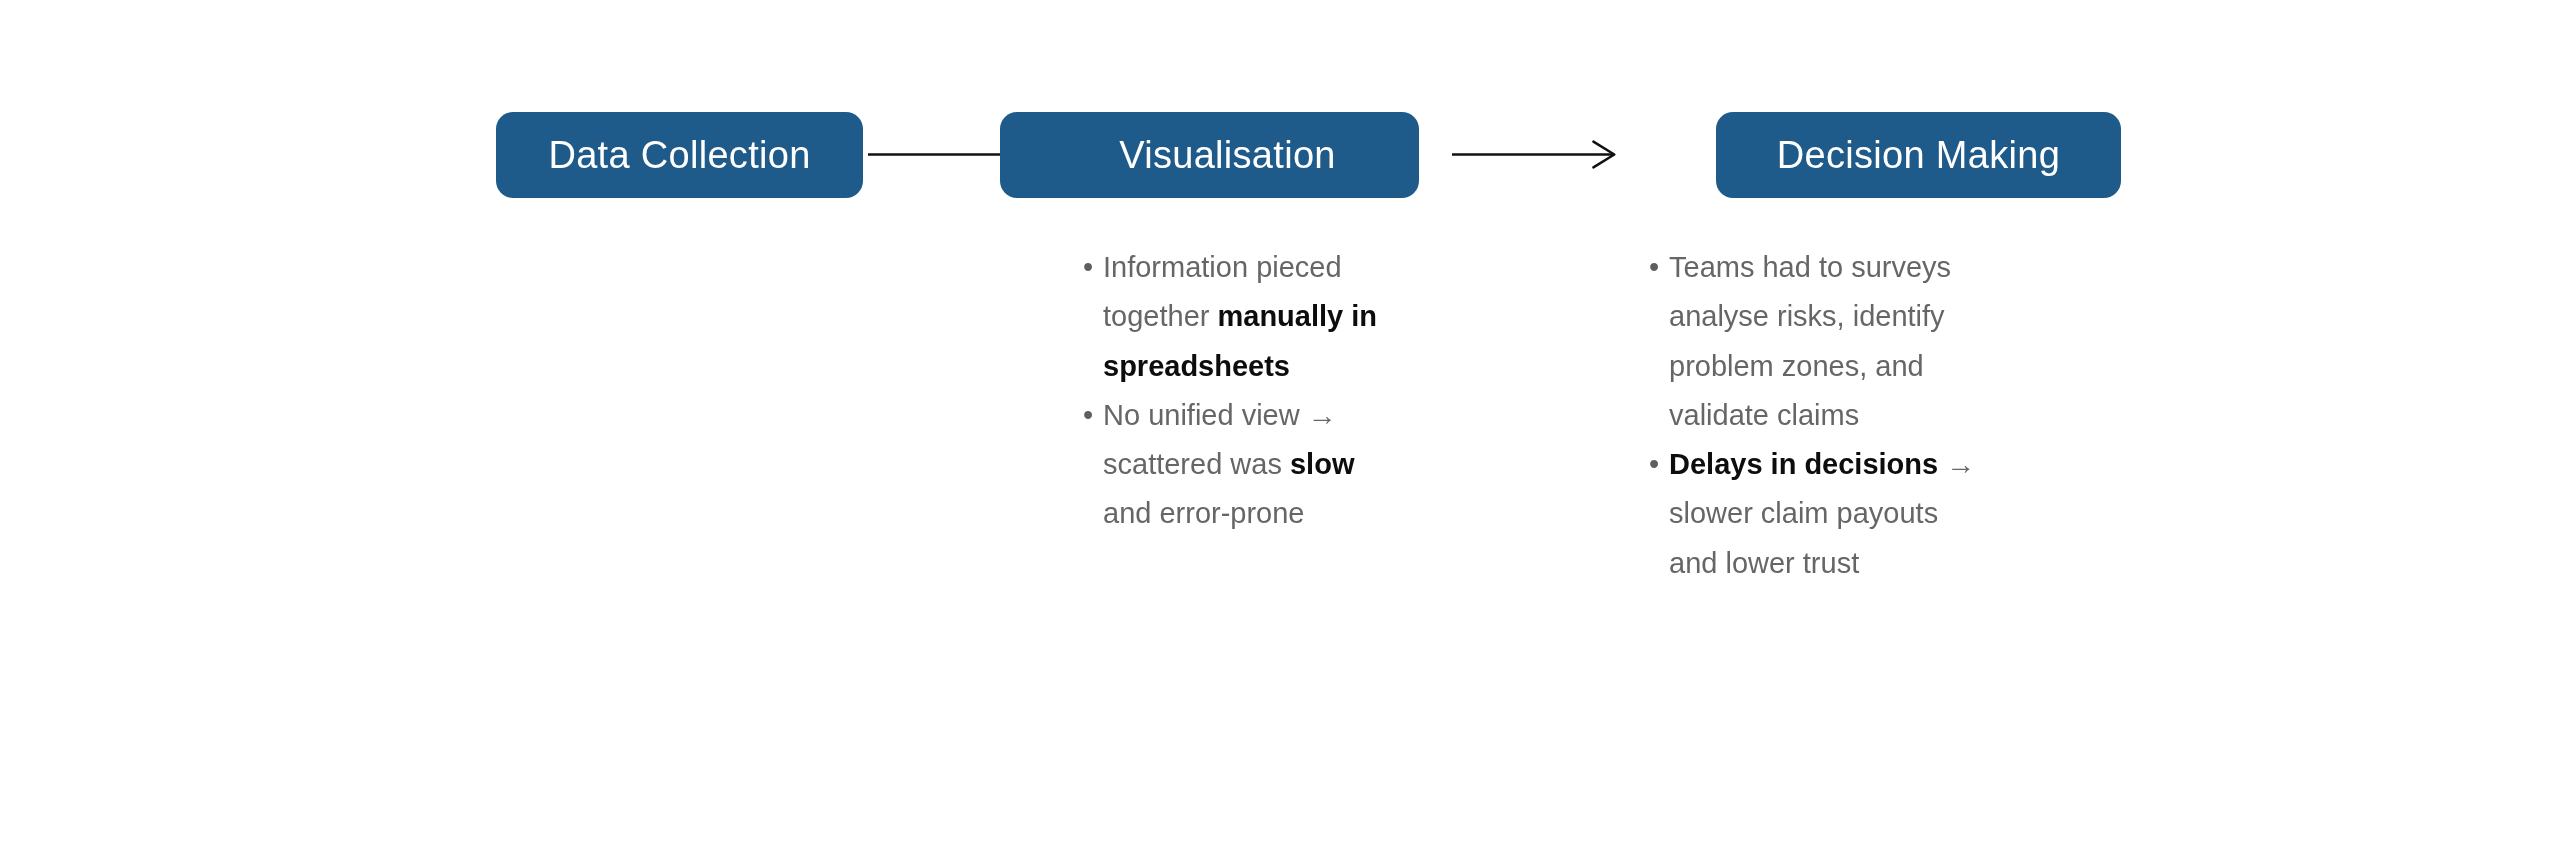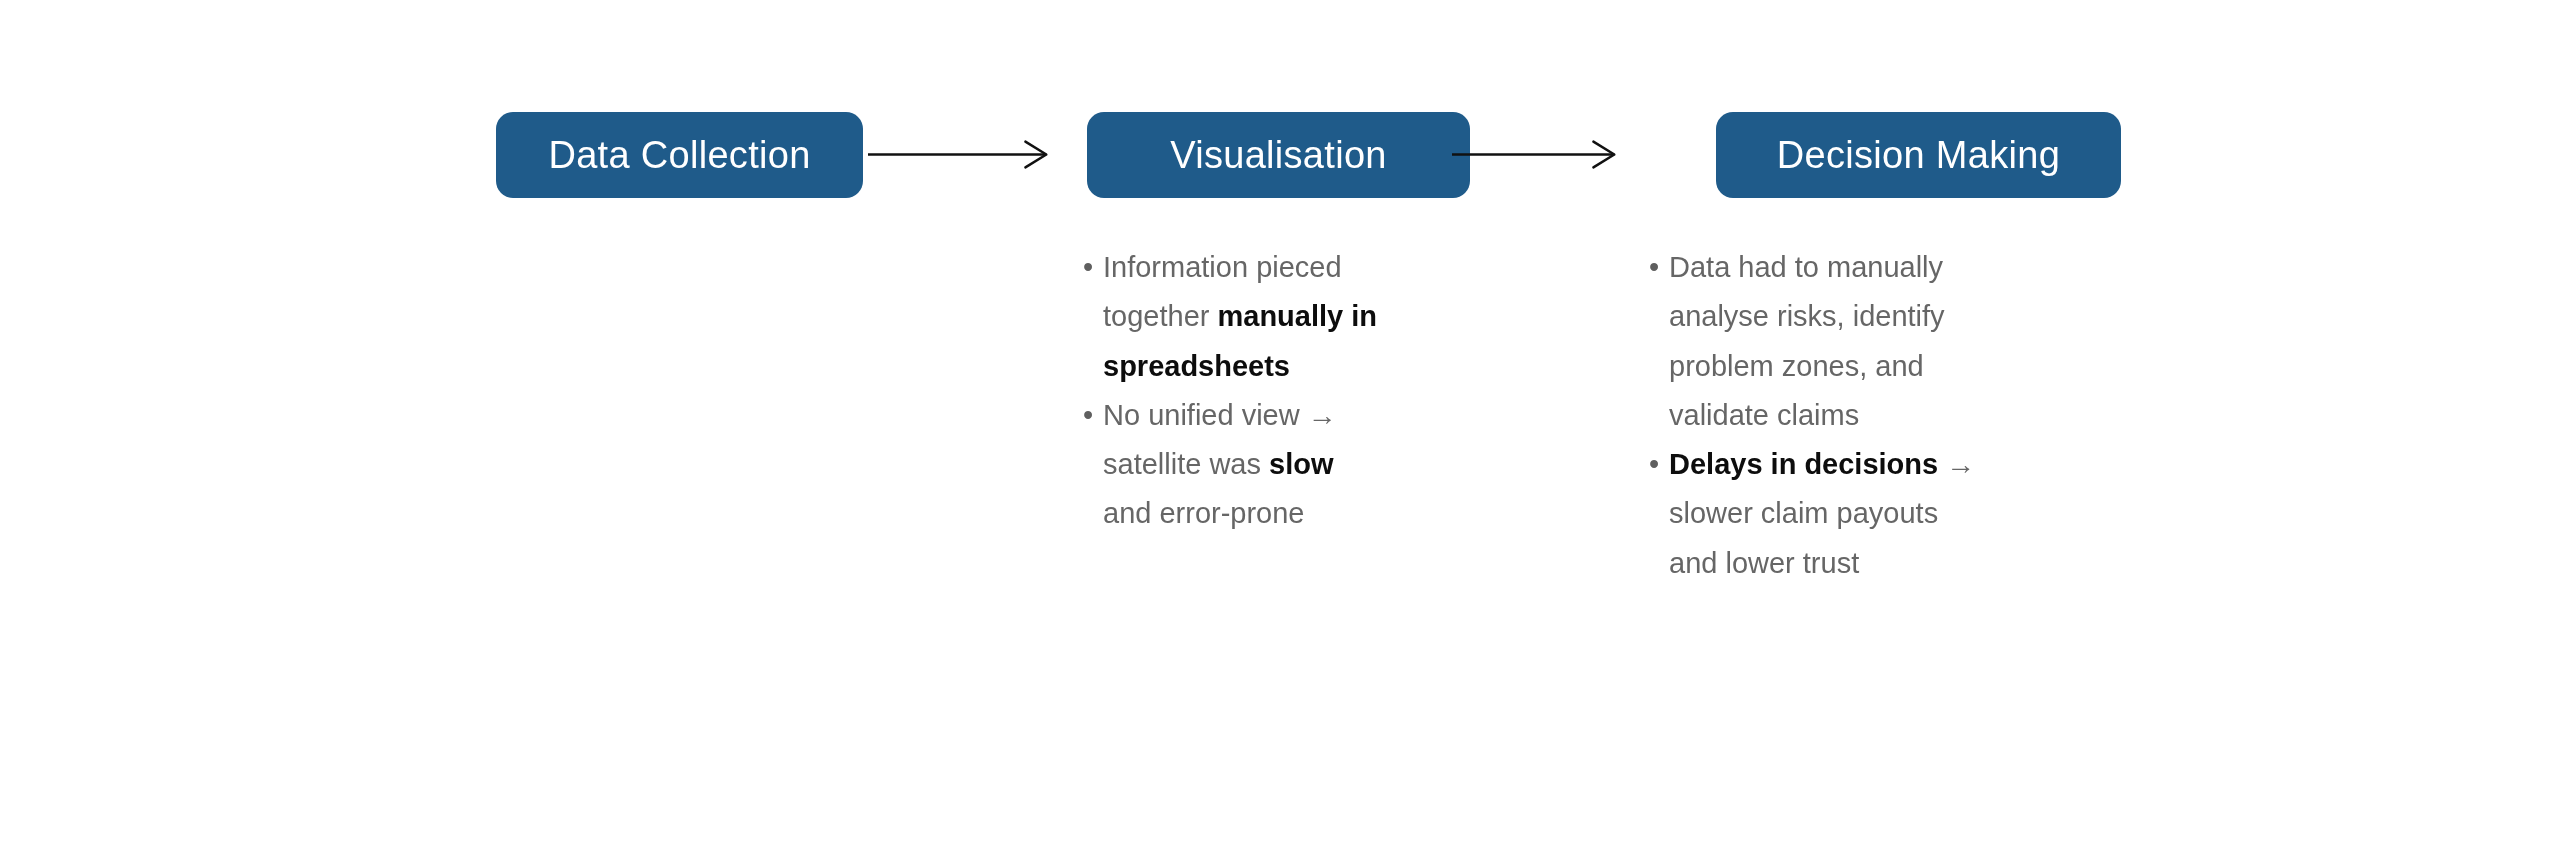--- a/index.html
+++ b/index.html
@@ -84,42 +84,42 @@
 
   <div class="stage-box" style="left:496px; width:367px;">
     <span class="stage-title">Data Collection</span>
   </div>
 
   <svg class="arrow" style="left:868px;" width="182" height="37" viewBox="0 0 296 60">
     <path class="shaft" d="M0,30 H290"></path>
     <path class="head" d="M256,9 L290,30 L256,51"></path>
   </svg>
 
-  <div class="stage-box" style="left:1087px; width:383px;">
+  <div class="stage-box" style="left:1000px; width:383px;padding-left:36px;">
     <span class="stage-title">Visualisation</span>
   </div>
   <ul class="bullets" style="left:1083px;">
       <li><span>Information pieced
 together </span><span class="bold">manually in
 spreadsheets</span></li>
       <li><span>No unified view →
-satellite was </span><span class="bold">slow</span><span>
+scattered was </span><span class="bold">slow</span><span>
 and error-prone</span></li>
     </ul>
 
   <svg class="arrow" style="left:1452px;" width="166" height="37" viewBox="0 0 270 60">
     <path class="shaft" d="M0,30 H264"></path>
     <path class="head" d="M230,9 L264,30 L230,51"></path>
   </svg>
 
   <div class="stage-box" style="left:1716px; width:405px;">
     <span class="stage-title">Decision Making</span>
   </div>
   <ul class="bullets" style="left:1649px;">
-      <li><span>Data had to manually
+      <li><span>Teams had to surveys
 analyse risks, identify
 problem zones, and
 validate claims</span></li>
       <li><span class="bold">Delays in decisions</span><span> →
 slower claim payouts
 and lower trust</span></li>
     </ul>
 
 </div>
 

